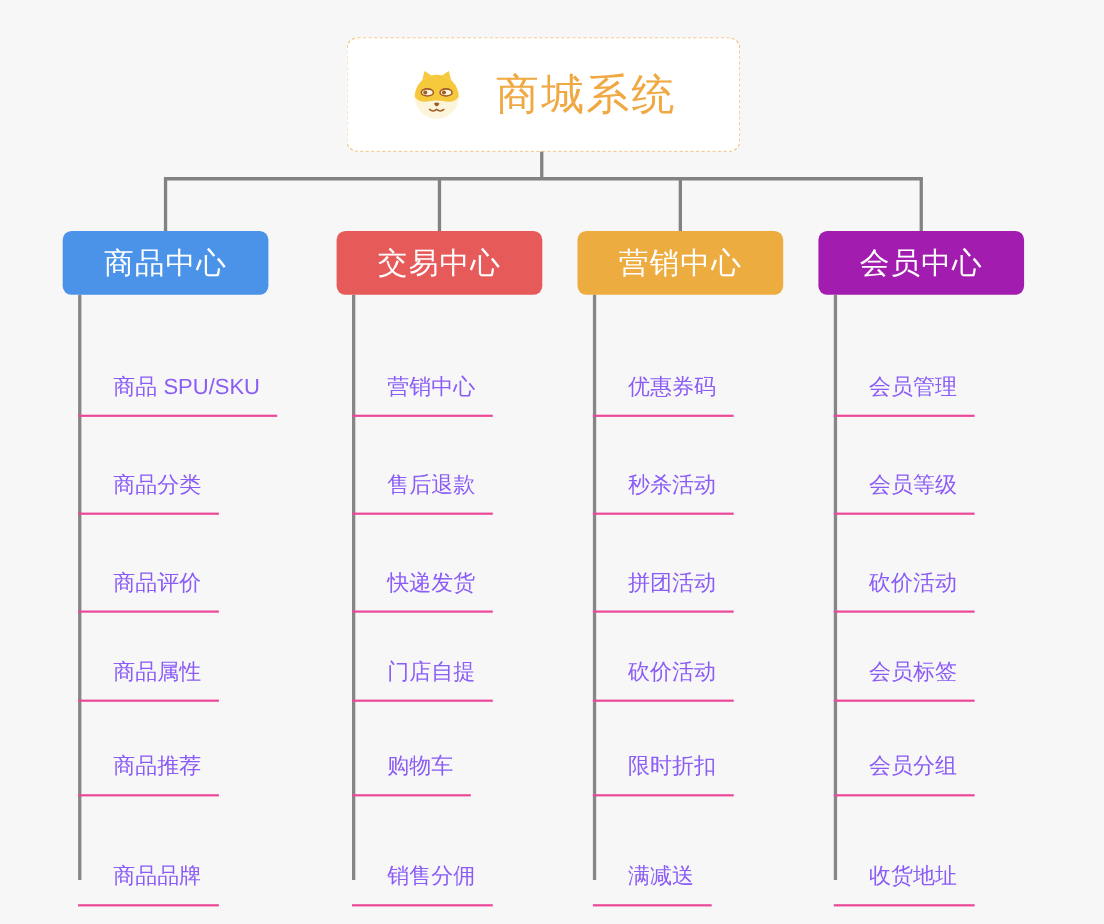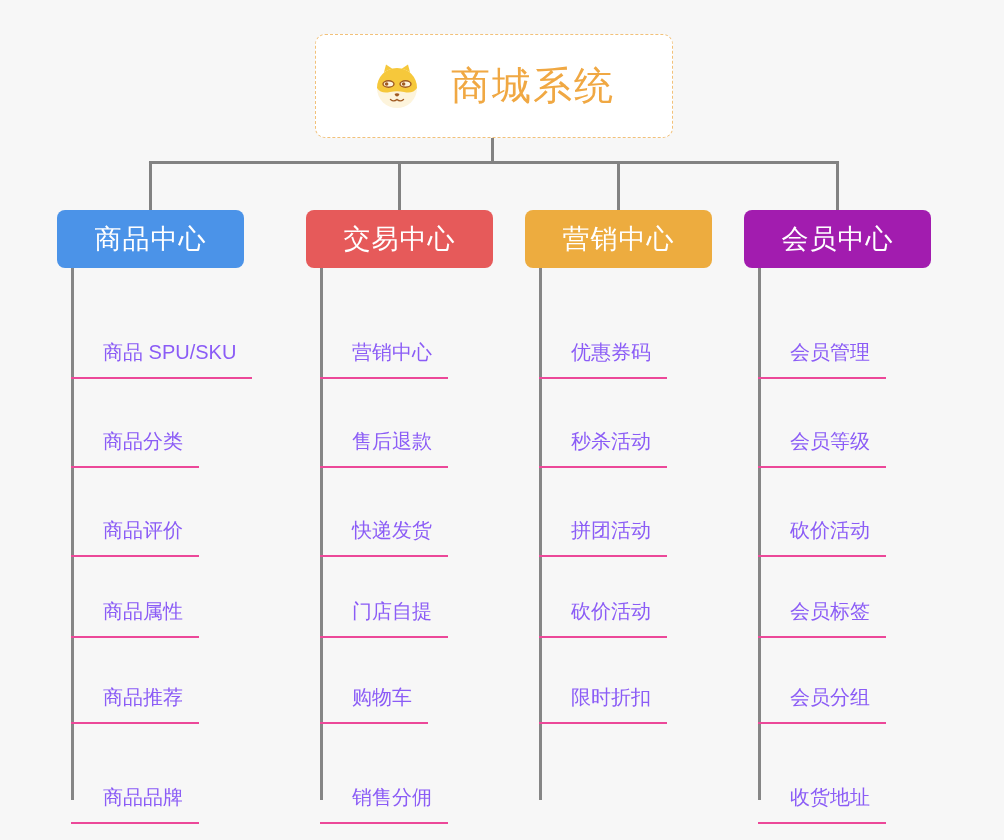--- a/index.html
+++ b/index.html
@@ -140,20 +140,21 @@
   </div>
 
   <div class="column col3">
     <div class="branch-node" style="background: rgb(237, 172, 63);">营销中心</div>
     <div class="vline"></div>
     <div class="leaf leaf-1">优惠券码</div>
     <div class="leaf leaf-2">秒杀活动</div>
     <div class="leaf leaf-3">拼团活动</div>
     <div class="leaf leaf-4">砍价活动</div>
     <div class="leaf leaf-5">限时折扣</div>
+    <div class="leaf leaf-6">满减送</div>
   </div>
 
   <div class="column col4">
     <div class="branch-node" style="background: #a21caf;">会员中心</div>
     <div class="vline"></div>
     <div class="leaf leaf-1">会员管理</div>
     <div class="leaf leaf-2">会员等级</div>
     <div class="leaf leaf-3">砍价活动</div>
     <div class="leaf leaf-4">会员标签</div>
     <div class="leaf leaf-5">会员分组</div>

